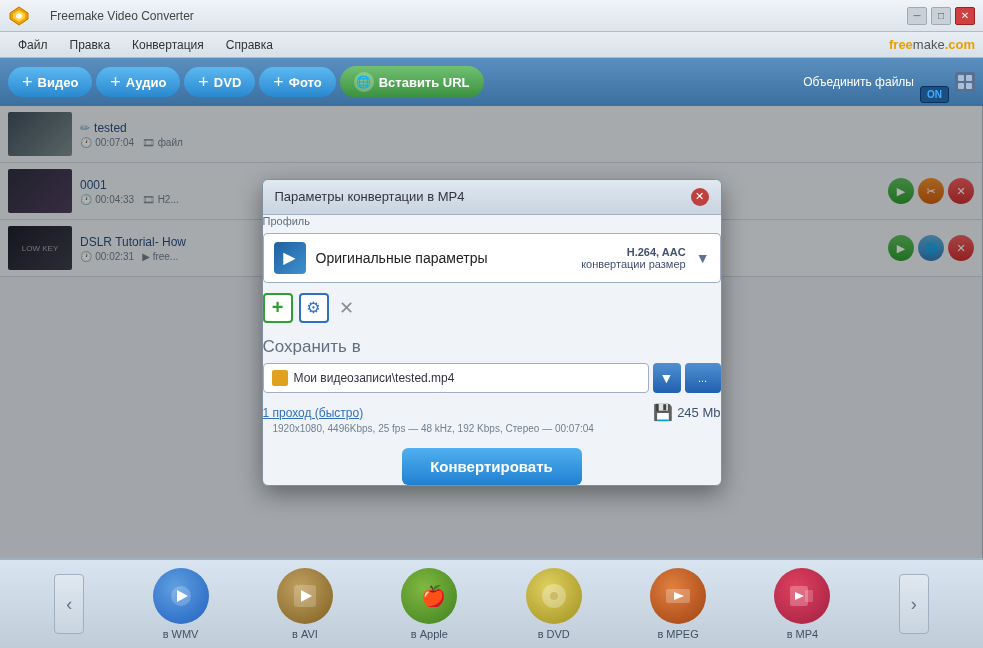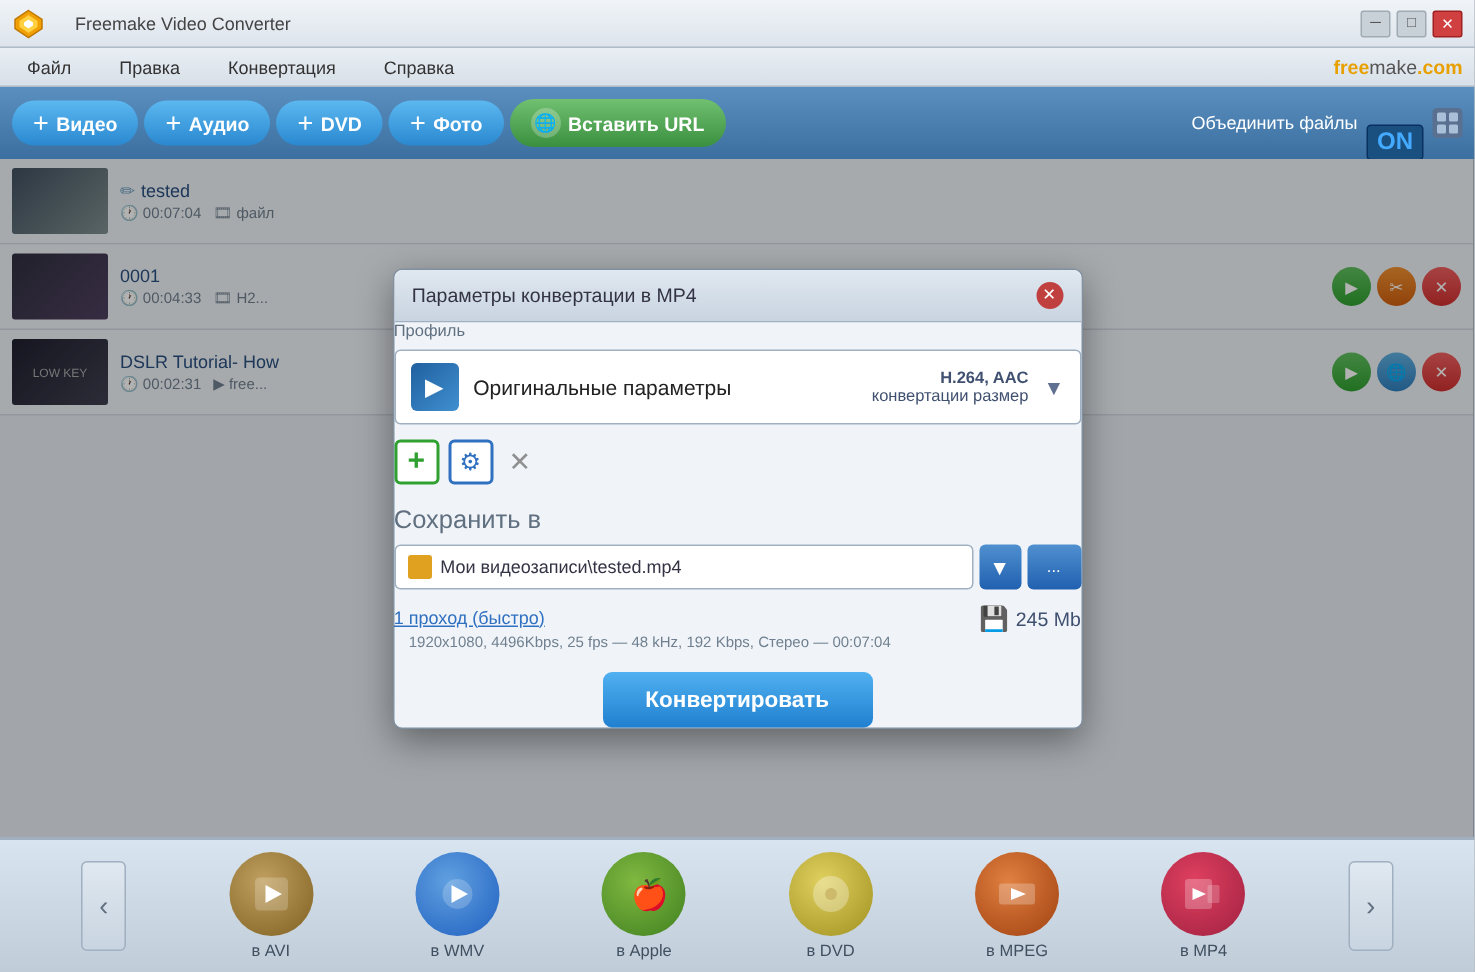--- a/index.html
+++ b/index.html
@@ -53,21 +53,21 @@
       color: #555;
     }
 
     
     .menu-bar {
       background: linear-gradient(to bottom, #e8eef4, #d8e0e8);
       height: 26px;
       display: flex;
       align-items: center;
       padding: 0 8px;
-      gap: 12px;
+      gap: 2px;
       border-bottom: 1px solid #b0bcc8;
     }
     .menu-item {
       padding: 2px 10px;
       font-size: 12px;
       color: #333;
       cursor: pointer;
       border-radius: 3px;
     }
     .freemake-logo {
@@ -129,21 +129,21 @@
       gap: 6px;
       color: white;
       font-size: 12px;
     }
     .merge-toggle {
       background: #1a5080;
       border: 1px solid #0a3060;
       border-radius: 3px;
       padding: 2px 6px;
       color: #4af;
-      font-size: 16px;
+      font-size: 10px;
       font-weight: bold;
       margin-top: 25px;
     }
     .merge-grid {
       width: 20px;
       height: 20px;
       background: #5a7090;
       border-radius: 3px;
       display: grid;
       grid-template-columns: 1fr 1fr;
@@ -673,36 +673,36 @@
 
         <button class="convert-btn">Конвертировать</button>
       </div>
     </div>
   </div>
 </div>
 
 <div class="bottom-bar">
   <div class="bottom-arrow">‹</div>
   <div class="format-item">
+    <div class="format-icon format-wmv">
+      <svg width="30" height="30" viewBox="0 0 30 30">
+        <circle cx="15" cy="15" r="10" fill="rgba(255,255,255,0.2)"></circle>
+        <polygon points="11,9 22,15 11,21" fill="white"></polygon>
+      </svg>
+    </div>
+    <span class="format-label">в WMV</span>
+  </div>
+  <div class="format-item">
     <div class="format-icon format-avi">
       <svg width="30" height="30" viewBox="0 0 30 30">
         <rect x="4" y="4" width="22" height="22" rx="3" fill="rgba(255,255,255,0.2)"></rect>
         <polygon points="11,9 22,15 11,21" fill="white"></polygon>
       </svg>
     </div>
     <span class="format-label">в AVI</span>
-  </div>
-  <div class="format-item">
-    <div class="format-icon format-wmv">
-      <svg width="30" height="30" viewBox="0 0 30 30">
-        <circle cx="15" cy="15" r="10" fill="rgba(255,255,255,0.2)"></circle>
-        <polygon points="11,9 22,15 11,21" fill="white"></polygon>
-      </svg>
-    </div>
-    <span class="format-label">в WMV</span>
   </div>
   <div class="format-item">
     <div class="format-icon format-apple">
       <svg width="30" height="30" viewBox="0 0 30 30">
         <text x="7" y="22" font-size="20" fill="white">🍎</text>
       </svg>
     </div>
     <span class="format-label">в Apple</span>
   </div>
   <div class="format-item">

